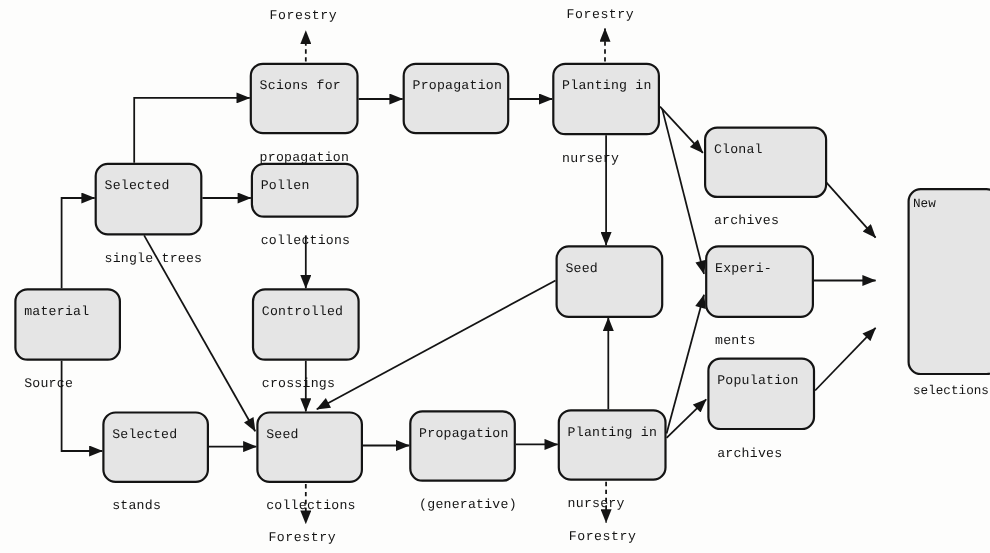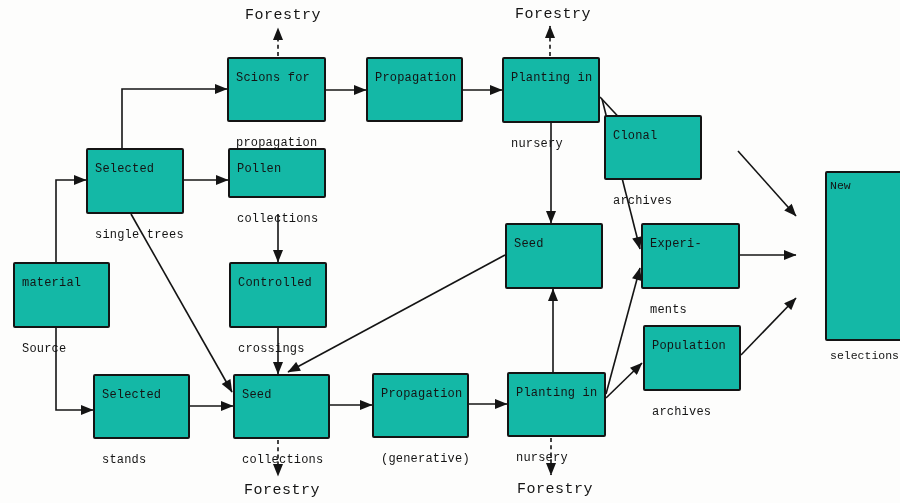--- a/index.html
+++ b/index.html
@@ -5,31 +5,31 @@
   html,body{margin:0;padding:0;background:#ffffff;}
   #stage{
     position:relative;width:900px;height:503px;background:#fdfdfc;
     font-family:"Liberation Mono","DejaVu Sans Mono",monospace;
     color:#141414;overflow:hidden;
   }
   #edges-svg{position:absolute;left:0;top:0;width:900px;height:503px;}
   .edge{fill:none;stroke:#141414;stroke-width:1.6;}
   .edge.dashed{stroke-dasharray:4 3.2;}
   .node{
-    position:absolute;box-sizing:border-box;background:#14b8a6;
-    border:2px solid #141414;border-radius:2px;
+    position:absolute;box-sizing:border-box;background:#e5e5e5;
+    border:2px solid #141414;border-radius:12px;
     font-size:12px;line-height:29px;padding:5px 0 0 7px;
     white-space:pre;letter-spacing:0.2px;
   }
   .node.small{
     font-size:11.5px;line-height:18px;padding:4px 0 0 3px;letter-spacing:0;margin-left:28px;
   }
   .node-line{height:inherit;}
   .float-label{
-    position:absolute;font-size:15px;white-space:pre;letter-spacing:0.5px;
+    position:absolute;font-size:12px;white-space:pre;letter-spacing:0.5px;
   }
 </style>
 </head>
 <body>
 
 <div id="stage">
   <svg id="edges-svg" viewBox="0 0 900 503" xmlns="http://www.w3.org/2000/svg">
     <defs>
       <marker id="arrowhead" viewBox="0 0 10 8" refX="9.6" refY="4" markerWidth="14" markerHeight="10" markerUnits="userSpaceOnUse" orient="auto">
         <path d="M0,0 L10,4 L0,8 Z" fill="#141414"></path>
@@ -70,21 +70,21 @@
       <div class="node" style="left: 93px; top: 374px; width: 97px; height: 65px;"><div class="node-line">Selected</div><div class="node-line">stands</div></div>
       <div class="node" style="left: 227px; top: 57px; width: 99px; height: 65px;"><div class="node-line">Scions for</div><div class="node-line">propagation</div></div>
       <div class="node" style="left: 228px; top: 148px; width: 98px; height: 50px;"><div class="node-line">Pollen</div><div class="node-line">collections</div></div>
       <div class="node" style="left: 229px; top: 262px; width: 98px; height: 66px; font-family: Liberation Mono, monospace;"><div class="node-line">Controlled</div><div class="node-line">crossings</div></div>
       <div class="node" style="left: 233px; top: 374px; width: 97px; height: 65px;"><div class="node-line">Seed</div><div class="node-line">collections</div></div>
       <div class="node" style="left: 366px; top: 57px; width: 97px; height: 65px;"><div class="node-line">Propagation</div></div>
       <div class="node" style="left: 372px; top: 373px; width: 97px; height: 65px;"><div class="node-line">Propagation</div><div class="node-line">(generative)</div></div>
       <div class="node" style="left: 502px; top: 57px; width: 98px; height: 66px;"><div class="node-line">Planting in</div><div class="node-line">nursery</div></div>
       <div class="node" style="left: 505px; top: 223px; width: 98px; height: 66px;"><div class="node-line">Seed</div></div>
       <div class="node" style="left: 507px; top: 372px; width: 99px; height: 65px;"><div class="node-line">Planting in</div><div class="node-line">nursery</div></div>
-      <div class="node" style="left: 604px; top: 115px; width: 98px; height: 65px;"><div class="node-line">Clonal</div><div class="node-line">archives</div></div>
+      <div class="node" style="left: 640px; top: 115px; width: 112px; height: 65px;"><div class="node-line">Clonal</div><div class="node-line">archives</div></div>
       <div class="node" style="left: 641px; top: 223px; width: 99px; height: 66px;"><div class="node-line">Experi-</div><div class="node-line">ments</div></div>
       <div class="node" style="left: 643px; top: 325px; width: 98px; height: 66px;"><div class="node-line">Population</div><div class="node-line">archives</div></div>
       <div class="node small" style="left: 797px; top: 171px; width: 84px; height: 170px;"><div class="node-line">New</div><div class="node-line">selections</div></div>
     </div>
   <div id="labels-layer">
       <div class="float-label" style="left: 245px; top: 7px;">Forestry</div>
       <div class="float-label" style="left: 515px; top: 6px;">Forestry</div>
       <div class="float-label" style="left: 244px; top: 482px;">Forestry</div>
       <div class="float-label" style="left: 517px; top: 481px;">Forestry</div>
     </div>

